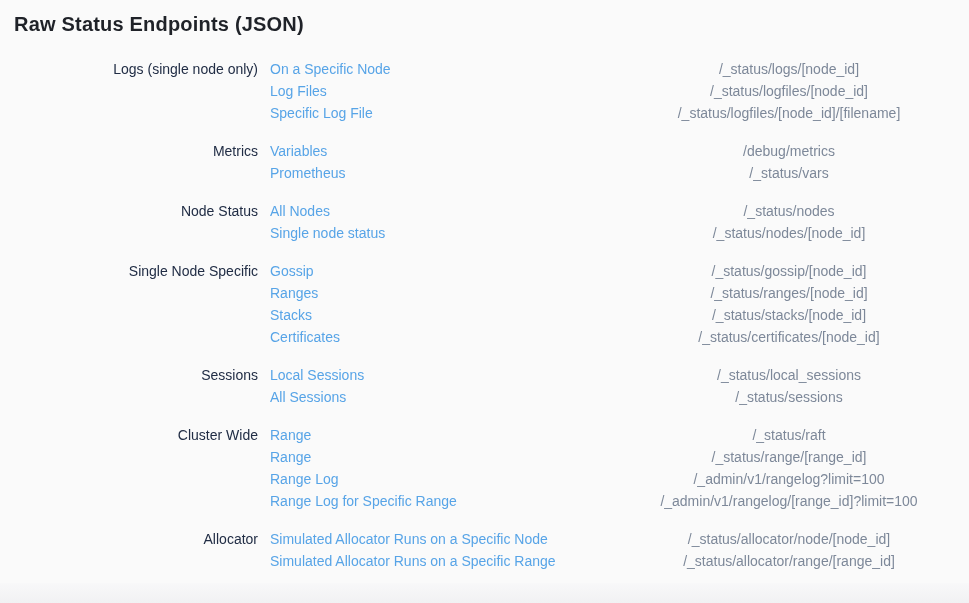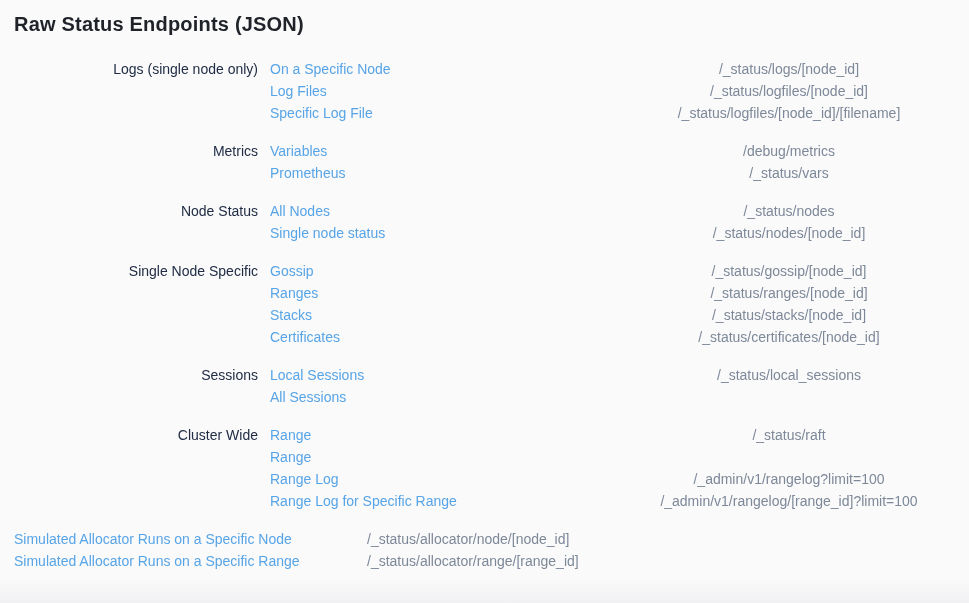--- a/index.html
+++ b/index.html
@@ -133,44 +133,47 @@
       </div>
       <div class="section">
         <div class="category">Sessions</div>
         <div class="rows">
           <div class="row">
             <a class="link" href="#">Local Sessions</a>
             <div class="path">/_status/local_sessions</div>
           </div>
           <div class="row">
             <a class="link" href="#">All Sessions</a>
+            <div class="path">/_status/sessions</div>
           </div>
         </div>
       </div>
       <div class="section">
         <div class="category">Cluster Wide</div>
         <div class="rows">
           <div class="row">
             <a class="link" href="#">Range</a>
             <div class="path">/_status/raft</div>
           </div>
           <div class="row">
             <a class="link" href="#">Range</a>
+            <div class="path">/_status/range/[range_id]</div>
           </div>
           <div class="row">
             <a class="link" href="#">Range Log</a>
             <div class="path">/_admin/v1/rangelog?limit=100</div>
           </div>
           <div class="row">
             <a class="link" href="#">Range Log for Specific Range</a>
             <div class="path">/_admin/v1/rangelog/[range_id]?limit=100</div>
           </div>
         </div>
       </div>
       <div class="section">
+        <div class="category">Allocator</div>
         <div class="rows">
           <div class="row">
             <a class="link" href="#">Simulated Allocator Runs on a Specific Node</a>
             <div class="path">/_status/allocator/node/[node_id]</div>
           </div>
           <div class="row">
             <a class="link" href="#">Simulated Allocator Runs on a Specific Range</a>
             <div class="path">/_status/allocator/range/[range_id]</div>
           </div>
         </div>

